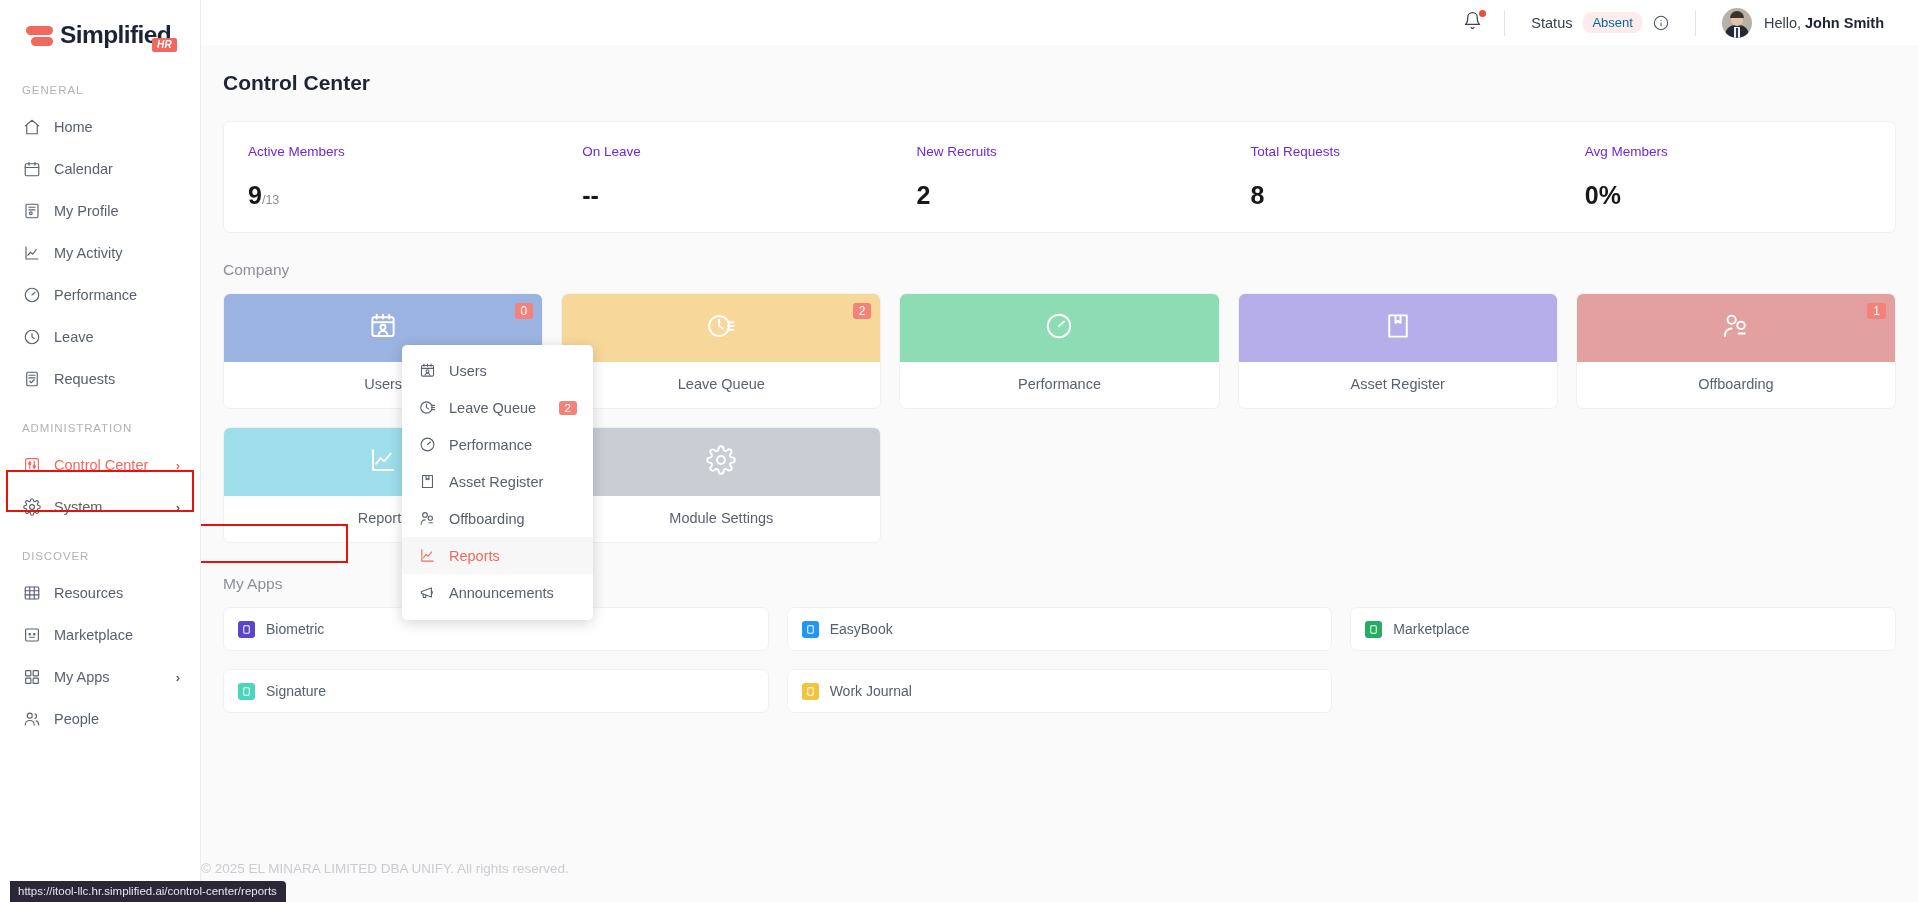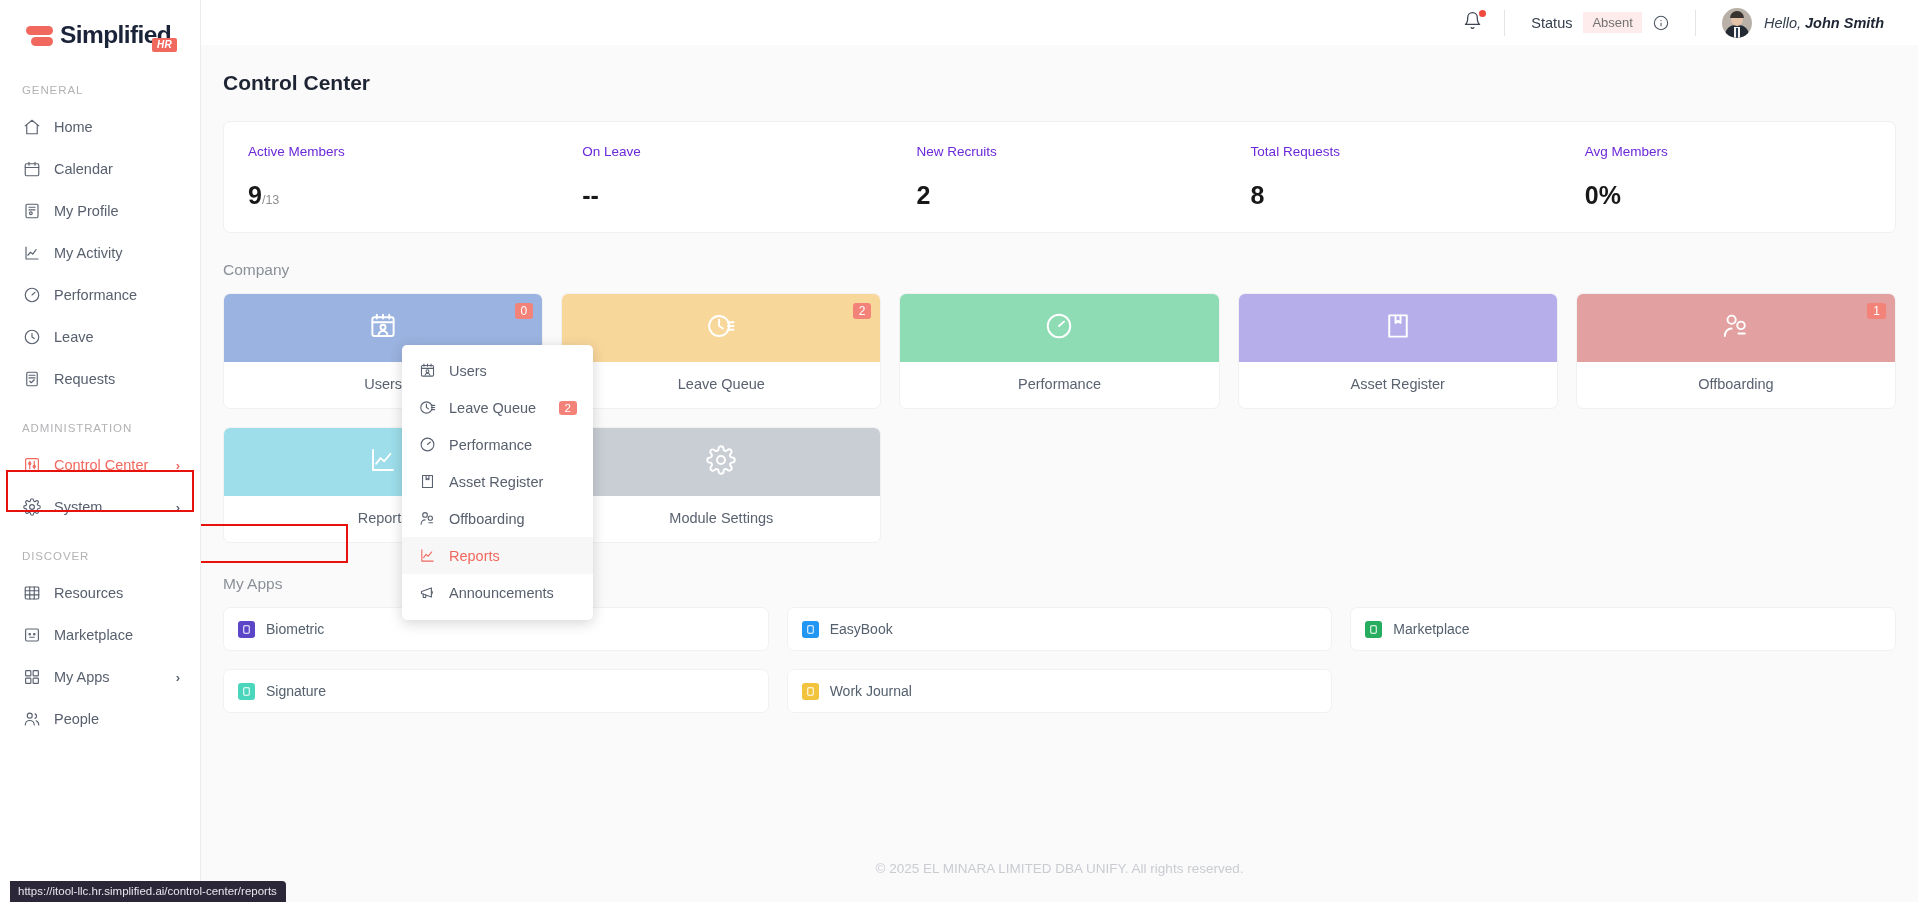--- a/index.html
+++ b/index.html
@@ -74,28 +74,27 @@
   .bell-dot {
     position: absolute; right: 18px; top: -1px;
     width: 7px; height: 7px; border-radius: 50%; background: #f1493c;
   }
   .tb-sep { width: 1px; height: 26px; background: #e4e4e4; }
   .status-group {
     display: flex; align-items: center; gap: 11px; padding: 0 26px;
     font-size: 14.5px; color: #36404e;
   }
   .status-badge {
-    background: #fdeceb; color: #737373; font-size: 13px;
-    padding: 3px 9px; border-radius: 0;
+    background: #fdeceb; color: #0369a1; font-size: 13px;
+    padding: 3px 9px; border-radius: 8px;
   }
   .info-ic { color: #4d5562; display: flex; cursor: pointer; }
   .user-group {
     display: flex; align-items: center; gap: 12px; padding-left: 26px;
     cursor: pointer;
-    font-style: italic;
   }
   .avatar {
     width: 30px; height: 30px; border-radius: 50%; overflow: hidden;
     background: #b9b1a8; position: relative; flex: 0 0 30px;
   }
   .avatar .head {
     position: absolute; left: 9px; top: 5px; width: 12px; height: 13px;
     border-radius: 50%; background: #e3c2a8;
   }
   .avatar .hair {
@@ -170,21 +169,21 @@
   .app-ic {
     width: 17px; height: 17px; border-radius: 3px; flex: 0 0 17px;
     display: flex; align-items: center; justify-content: center;
     color: #fff; font-size: 9px;
   }
   .app-ic svg { width: 11px; height: 11px; }
   .app-name { font-size: 14px; color: #54606d; }
 
   .footer {
     position: absolute; bottom: 26px; left: 0; width: 100%;
-    text-align: center; font-size: 13.5px; color: #c9ccd1;
+    font-size: 13.5px; color: #c9ccd1;
   }
 
   
   .dropdown {
     position: absolute; left: 201px; top: 345px; width: 191px;
     background: #fff; border-radius: 5px;
     box-shadow: 0 3px 14px rgba(0,0,0,0.17); z-index: 30;
     padding: 7px 0 9px 0;
   }
   .dd-item {

